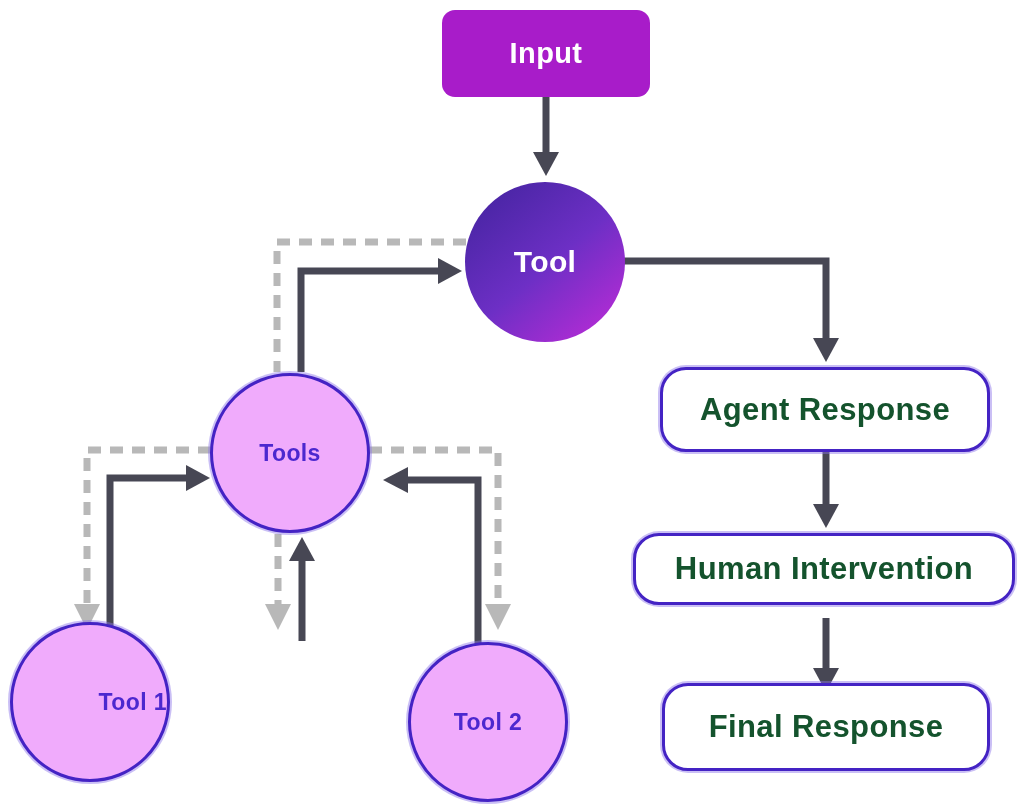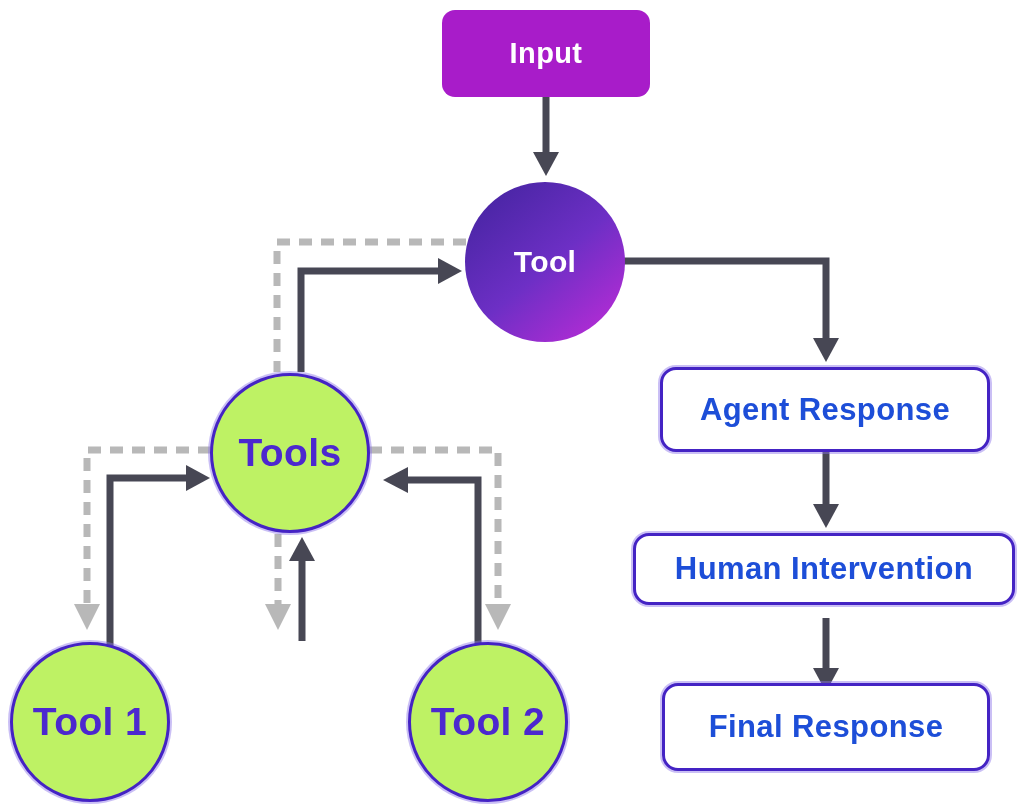--- a/index.html
+++ b/index.html
@@ -36,32 +36,32 @@
   .agent-circle {
     width: 160px; height: 160px;
     border-radius: 50%;
     background: linear-gradient(140deg, #40239c 0%, #6d2fc5 52%, #c32bd8 100%);
     color: #ffffff;
     font-size: 30px;
   }
   .circle {
     width: 160px; height: 160px;
     border-radius: 50%;
-    background: #bef264;
+    background: #f0abfc;
     border: 3px solid #4423c4;
     box-shadow: 0 0 0 2px rgba(137,114,233,0.45);
     color: #4c28cf;
-    font-size: 39px;
+    font-size: 23px;
   }
   .rbox {
     background: #ffffff;
     border: 3px solid #4423c4;
-    border-radius: 16px;
+    border-radius: 26px;
     box-shadow: 0 0 0 2px rgba(137,114,233,0.45);
-    color: #1d4ed8;
+    color: #14532d;
     font-size: 31px;
   }
   .solid-edge { stroke: #474754; stroke-width: 7; fill: none; }
   .solid-head { fill: #474754; stroke: none; }
   .dashed-edge { stroke: #b8b8b8; stroke-width: 7; fill: none; stroke-dasharray: 13 9; }
   .dashed-head { fill: #b8b8b8; stroke: none; }
 </style>
 </head>
 <body>
 
@@ -110,21 +110,21 @@
   </div>
 
   <div class="node agent-circle" style="left:465px; top:182px;">
     <span>Tool</span>
   </div>
 
   <div class="node circle" style="left:210px; top:373px;">
     <span>Tools</span>
   </div>
 
-  <div class="node circle" style="left:10px; top:642px;">
+  <div class="node circle" style="left:10px; top:622px;justify-content:flex-end;">
     <span>Tool 1</span>
   </div>
 
 
   <div class="node circle" style="left:408px; top:642px;">
     <span>Tool 2</span>
   </div>
 
   <div class="node rbox" style="left:660px; top:367px; width:330px; height:85px;">
     <span>Agent Response</span>

